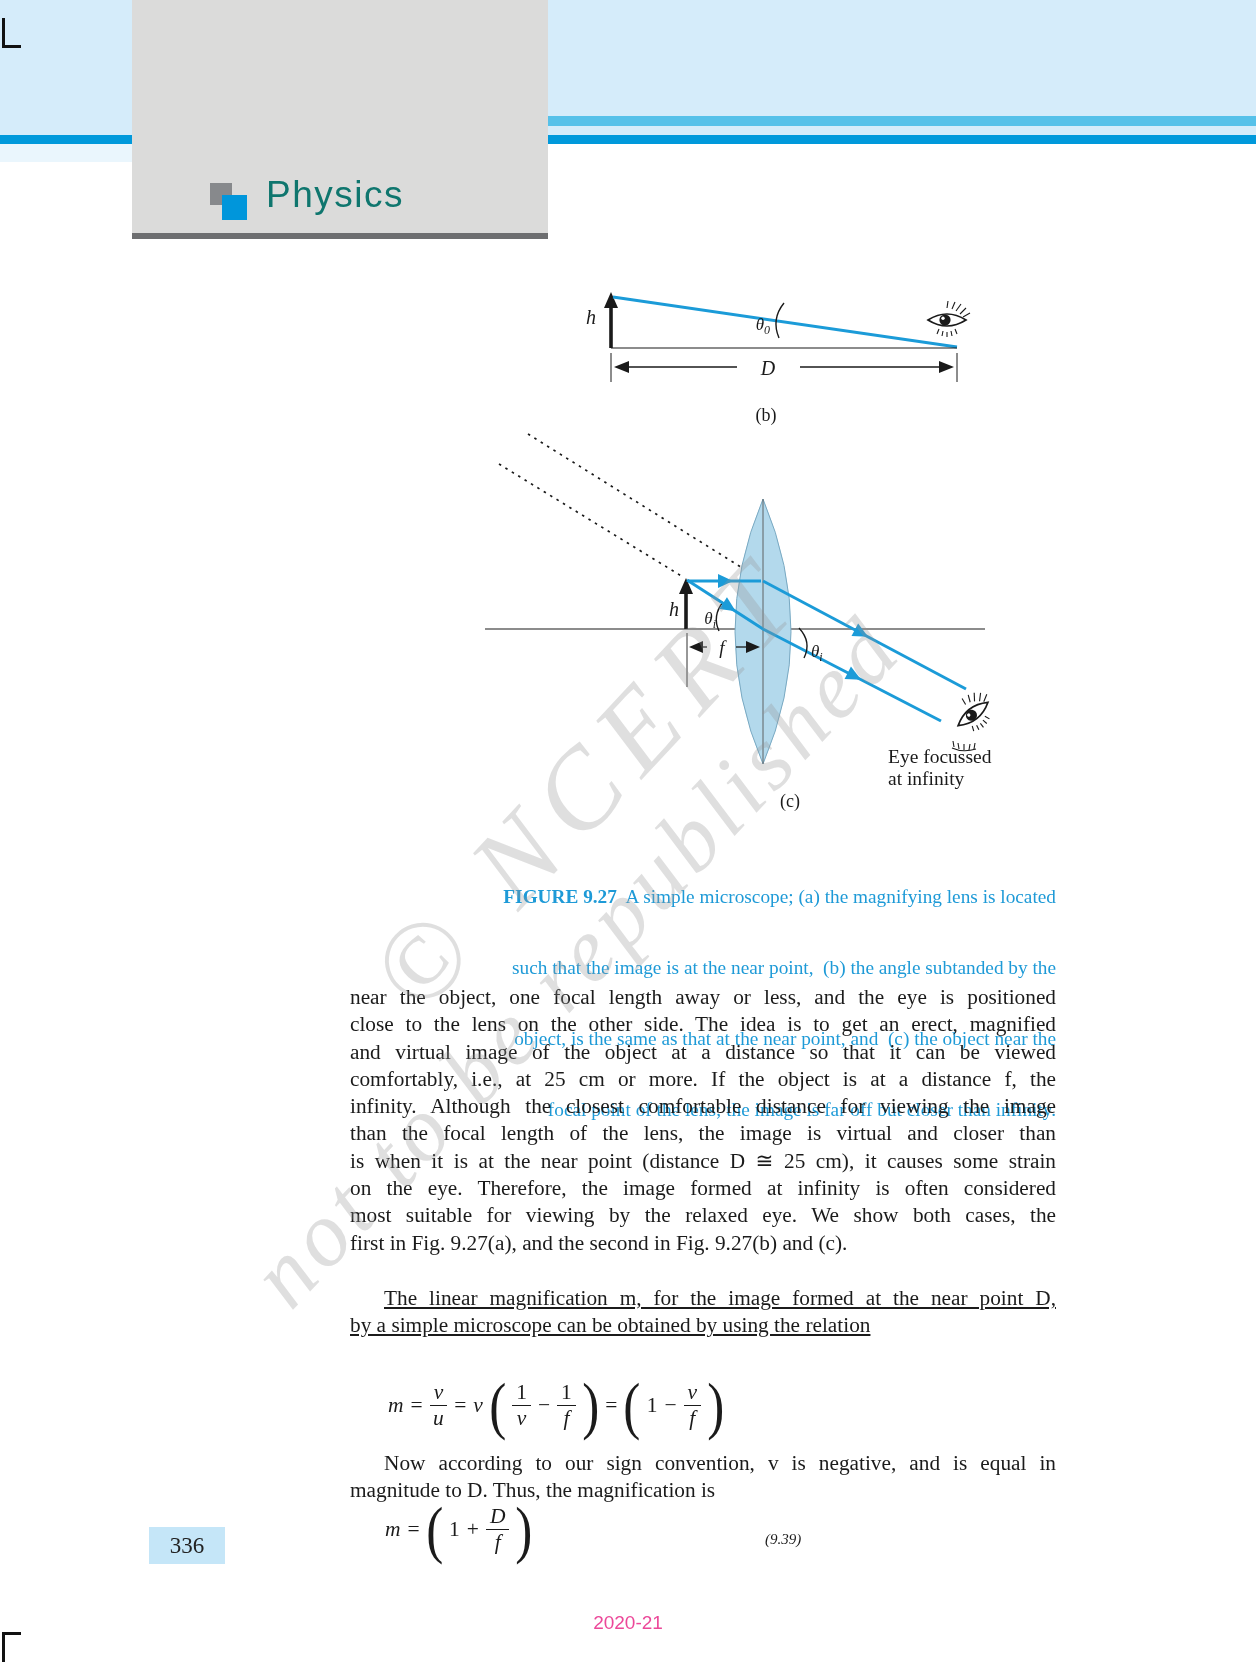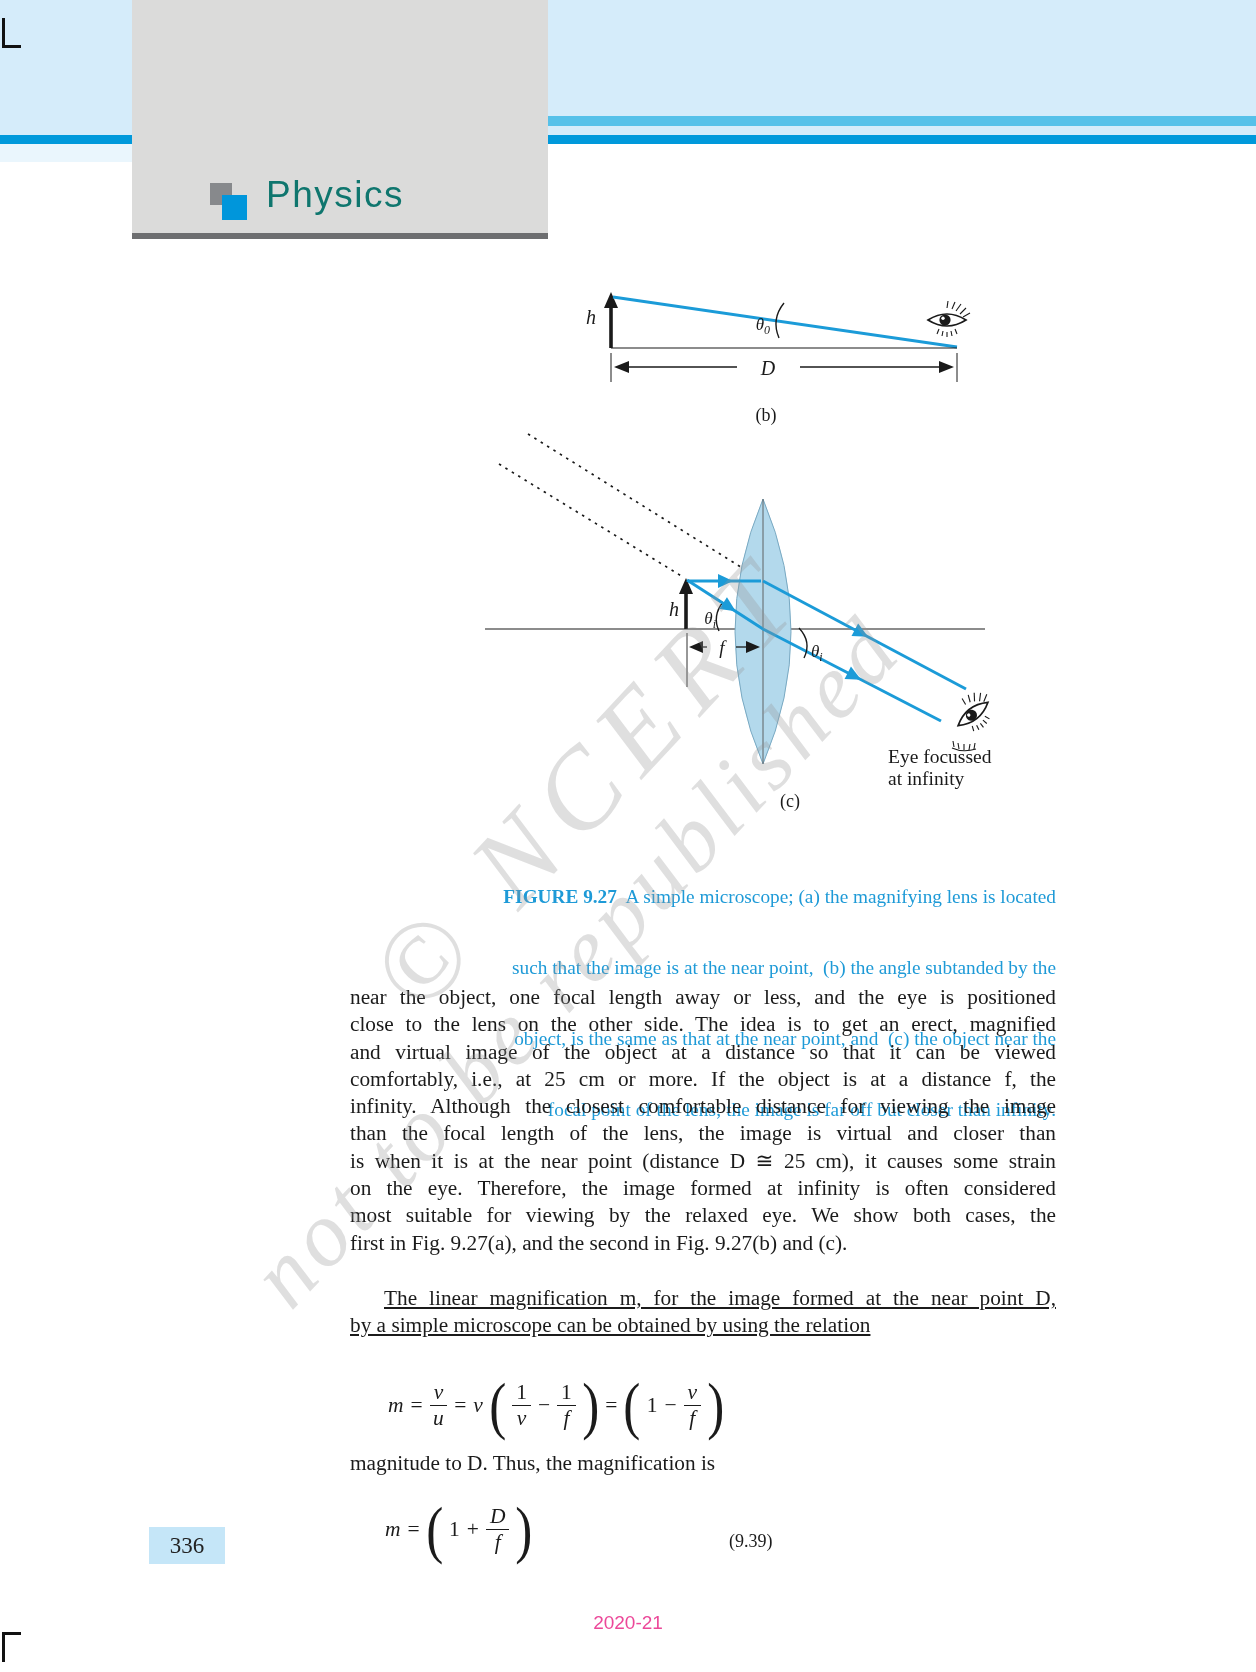--- a/index.html
+++ b/index.html
@@ -36,21 +36,21 @@
   .indent{text-indent:34px;}
 
   
   .equation{position:absolute;display:flex;align-items:center;gap:7px;
             font-family:"Liberation Serif",serif;font-size:21.5px;color:#1b1b1b;}
   .frac{display:inline-flex;flex-direction:column;align-items:center;line-height:1.08;}
   .frac .num{border-bottom:1.4px solid #1b1b1b;padding:0 4px 1px;display:block;text-align:center;}
   .frac .den{padding-top:1px;display:block;text-align:center;}
   .var{font-style:italic;}
   .paren{font-size:64px;line-height:0;transform:scaleX(.8);margin:0 -3px;font-weight:400;}
-  .eqnum{position:absolute;left:729px;top:1531px;font-size:18px;}
+  .eqnum{position:absolute;left:765px;top:1531px;font-size:15px;font-style:italic;}
 
   
   .pagebox{left:149px;top:1527px;width:76px;height:37px;background:#c5e6f8;
            font-size:23px;line-height:37px;text-align:center;color:#222;}
 
   .footer{left:0;top:1612px;width:1256px;text-align:center;
           font-family:"Liberation Sans",sans-serif;font-size:19px;color:#ec4899;}
 
   
   .wm{position:absolute;font-family:"Liberation Serif",serif;font-style:italic;
@@ -220,20 +220,21 @@
   <span>1</span>
   <span>−</span>
   <span class="frac">
       <span class="num var">v</span>
       <span class="den var">f</span>
     </span>
   <span class="paren">)</span>
 </div>
 
 <div class="abs textcol" style="top:1450px;">
+  <div class="jl indent">Now according to our sign convention, v is negative, and is equal in</div>
   <div class="jl-last">magnitude to D. Thus, the magnification is</div>
 </div>
 
 <div class="equation" style="left:385px;top:1505px;">
   <span class="var">m</span>
   <span>=</span>
   <span class="paren">(</span>
   <span>1</span>
   <span>+</span>
   <span class="frac">

